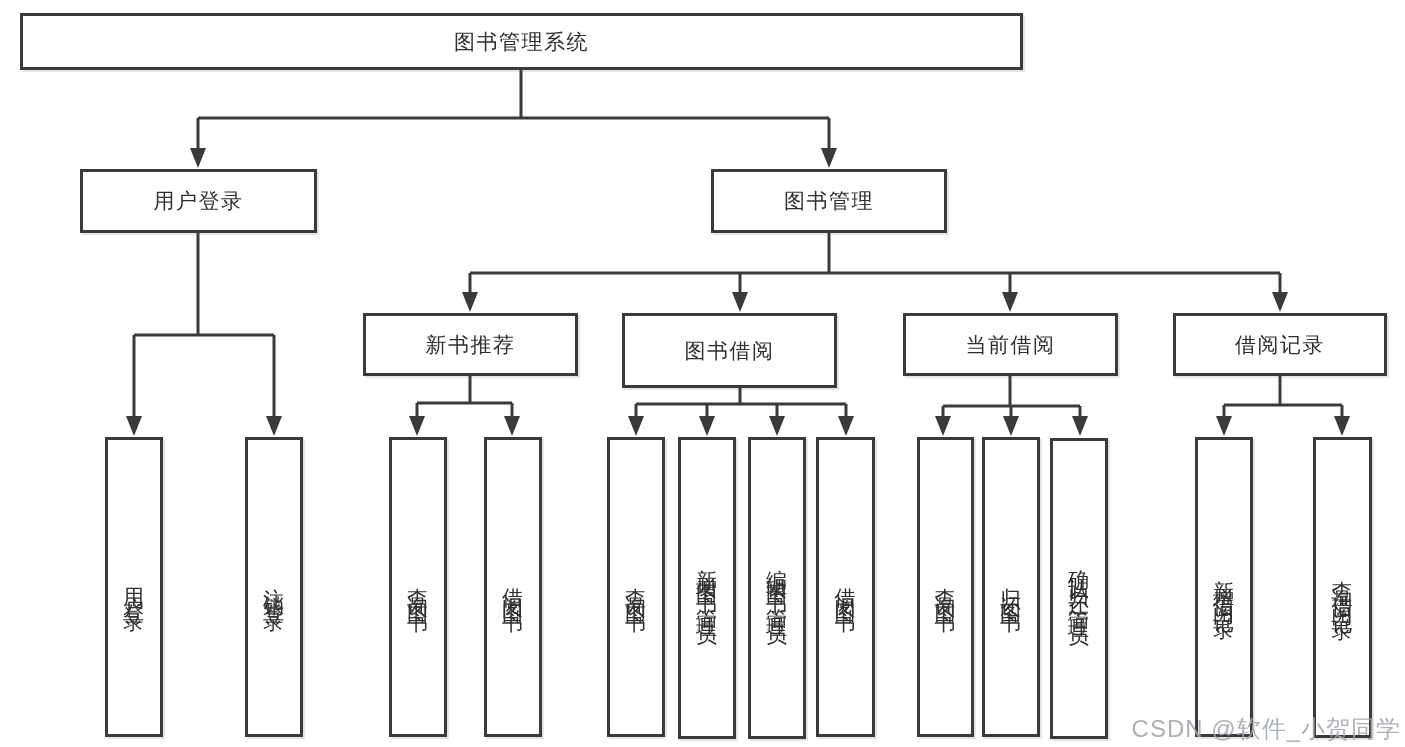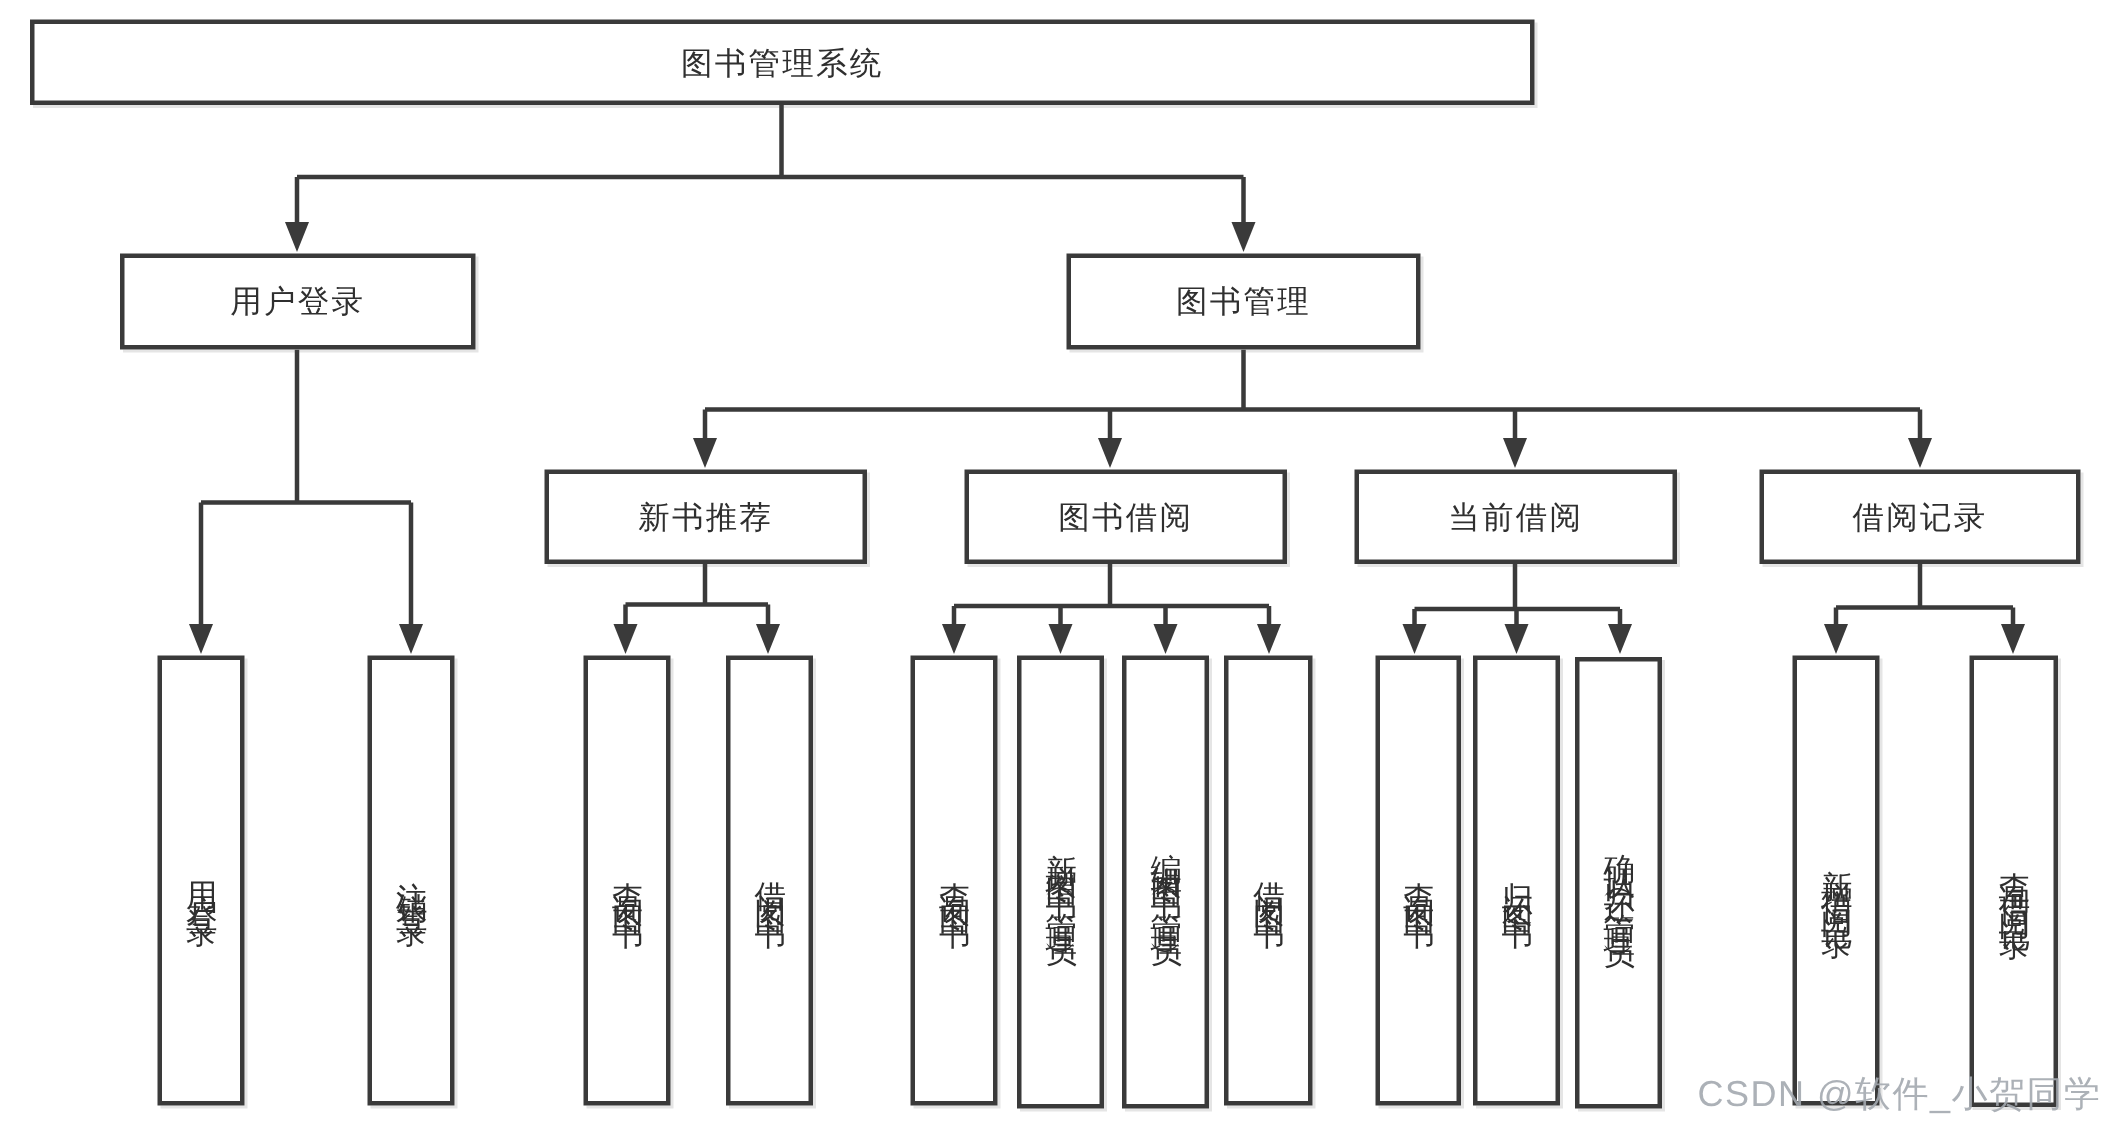--- a/index.html
+++ b/index.html
@@ -75,21 +75,21 @@
   <div class="node h-node" style="left:80px; top:169px; width:237px; height:64px;">
     <span>用户登录</span>
   </div>
   <div class="node h-node" style="left:711px; top:169px; width:236px; height:64px;">
     <span>图书管理</span>
   </div>
 
   <div class="node h-node" style="left:363px; top:313px; width:215px; height:63px;justify-content:center;">
     <span>新书推荐</span>
   </div>
-  <div class="node h-node" style="left:643px; top:313px; width:215px; height:63px;">
+  <div class="node h-node" style="left:622px; top:313px; width:215px; height:75px;">
     <span>图书借阅</span>
   </div>
   <div class="node h-node" style="left:903px; top:313px; width:215px; height:63px;">
     <span>当前借阅</span>
   </div>
   <div class="node h-node" style="left:1173px; top:313px; width:214px; height:63px;">
     <span>借阅记录</span>
   </div>
 
   <div class="node v-node" style="left:105px; top:437px; width:58px; height:300px;">

